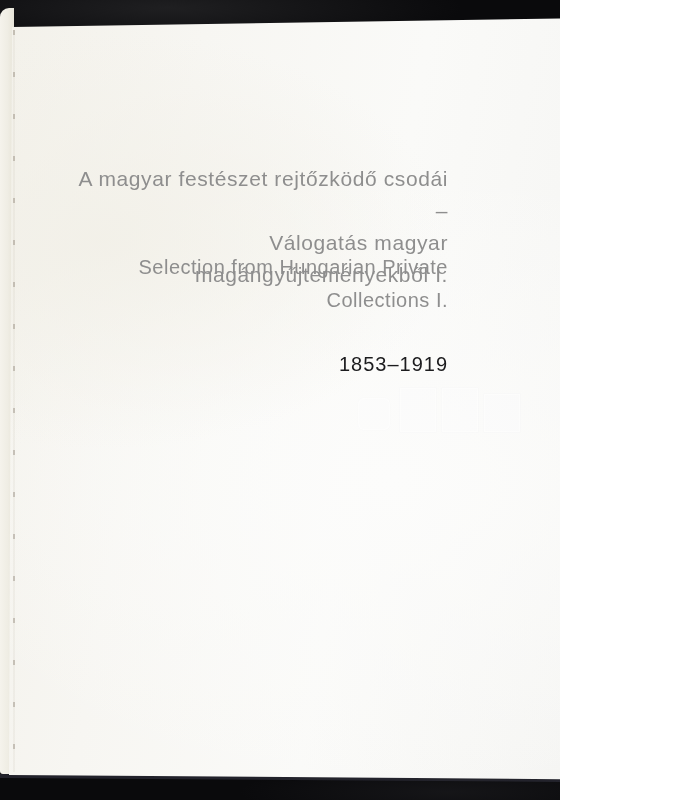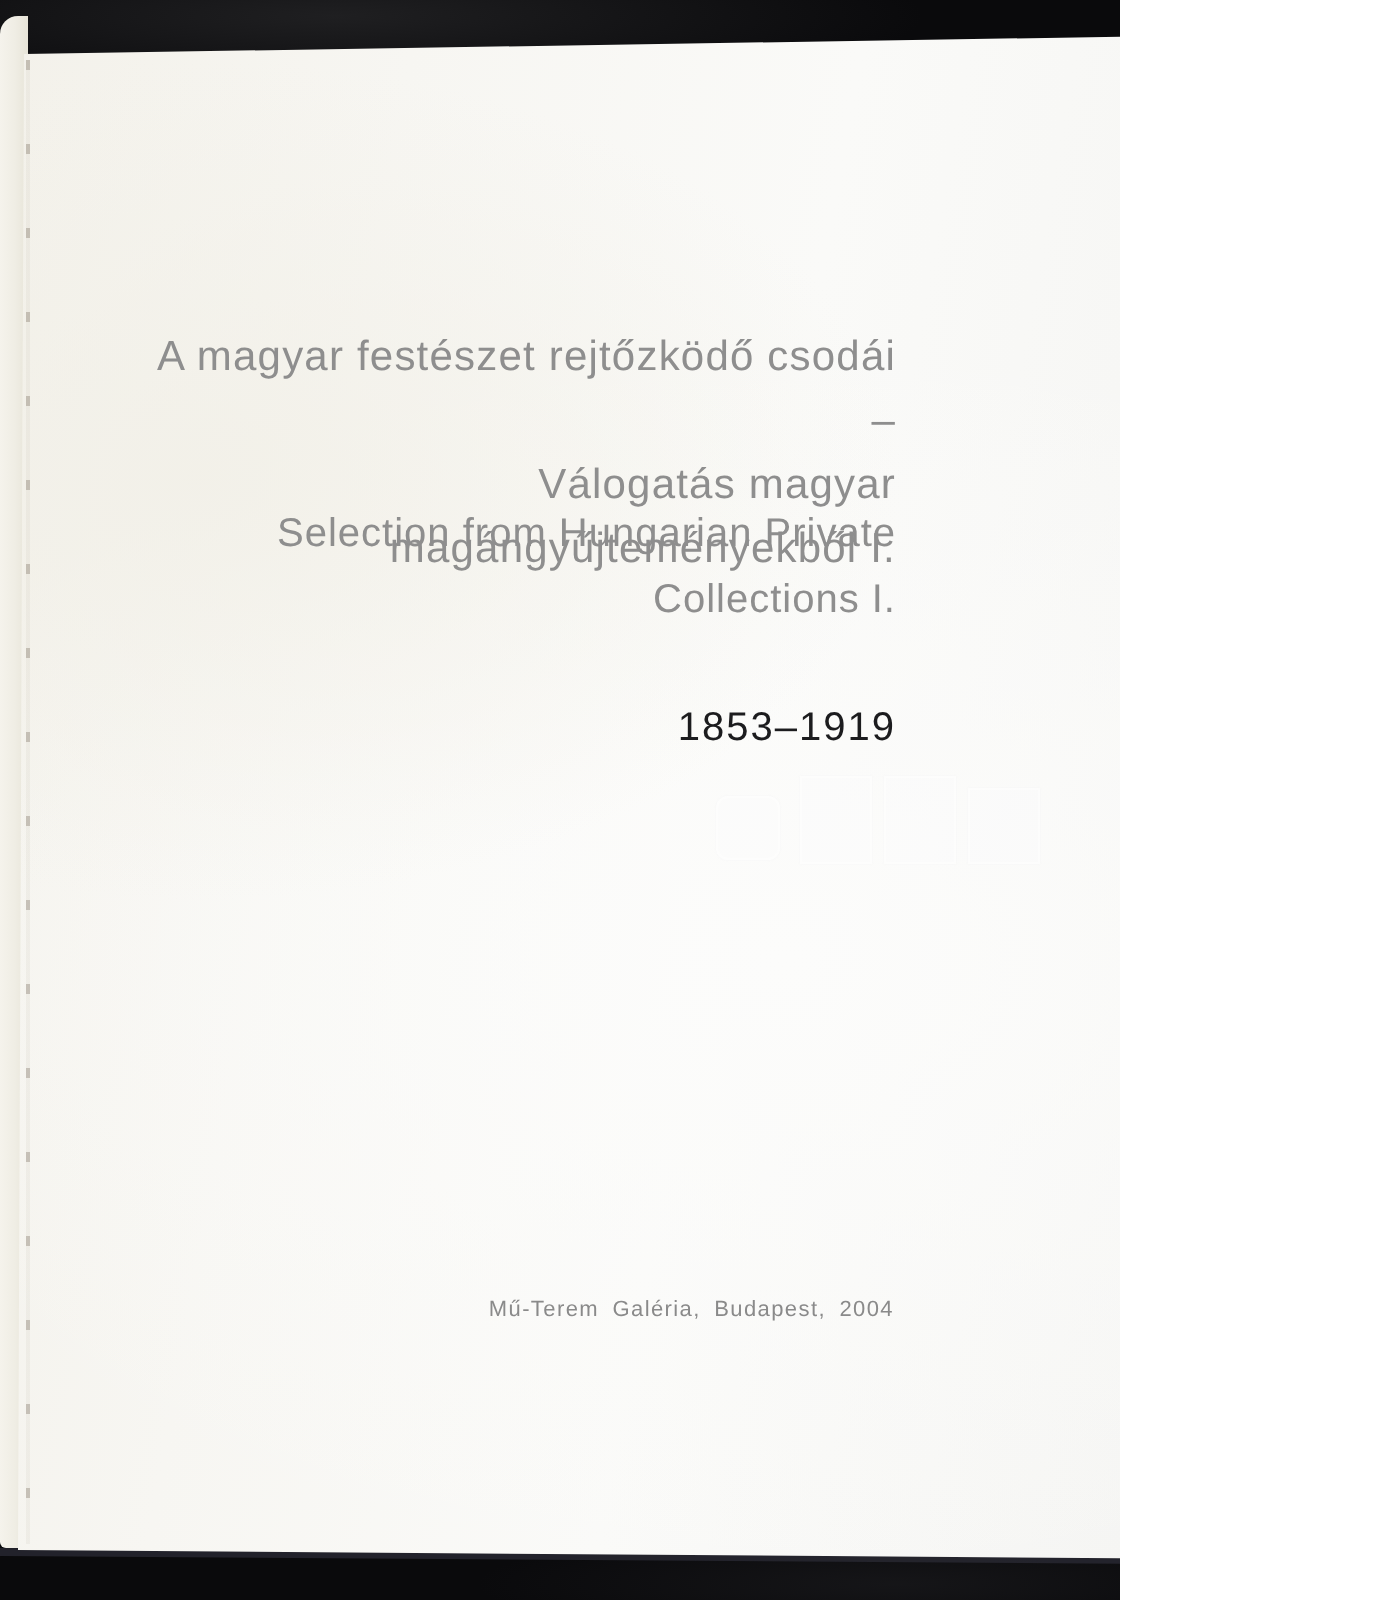--- a/index.html
+++ b/index.html
@@ -185,17 +185,16 @@
         <div>A magyar festészet rejtőzködő csodái –</div>
         <div>Válogatás magyar magángyűjteményekből I.</div>
       </div>
 
       <div class="en-title">
         <div>Selection from Hungarian Private Collections I.</div>
       </div>
 
       <div class="period">1853–1919</div>
 
-      <div class="imprint">Mű-Terem Galéria, Budapest, 2004</div>
 
     </div>
   </div>
 </div>
 
 </body></html>

